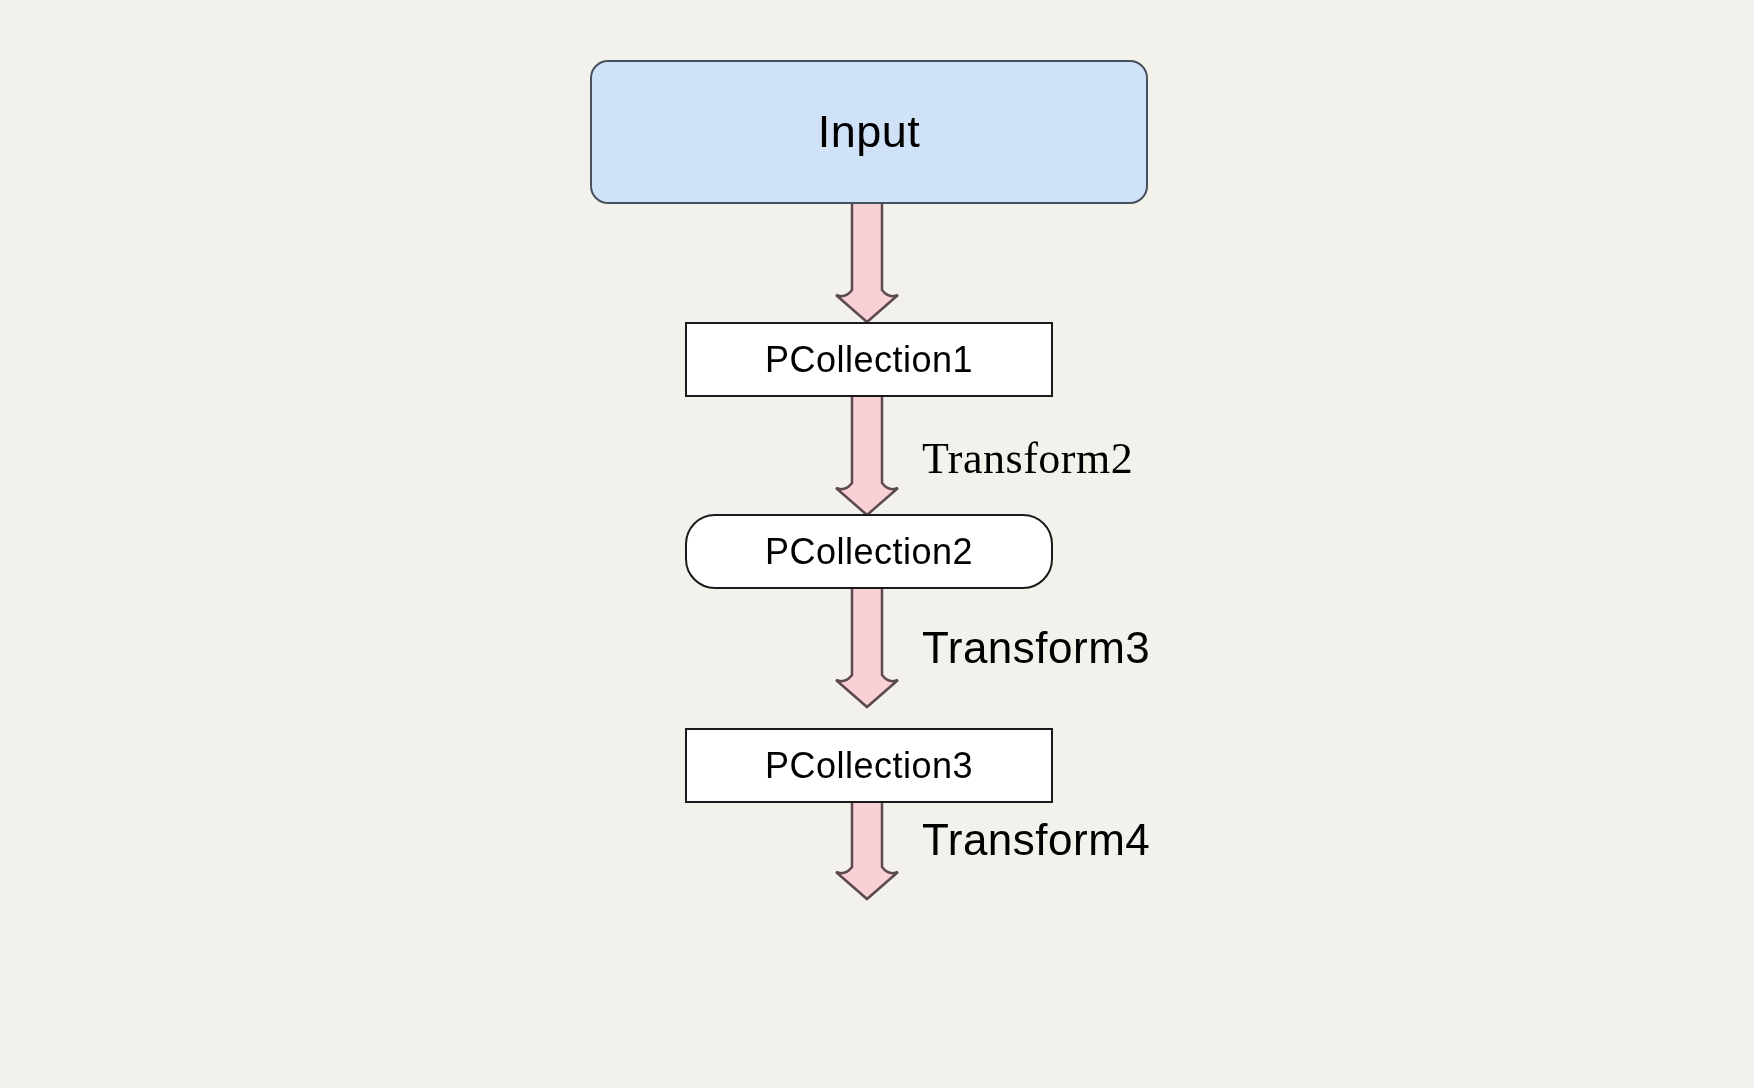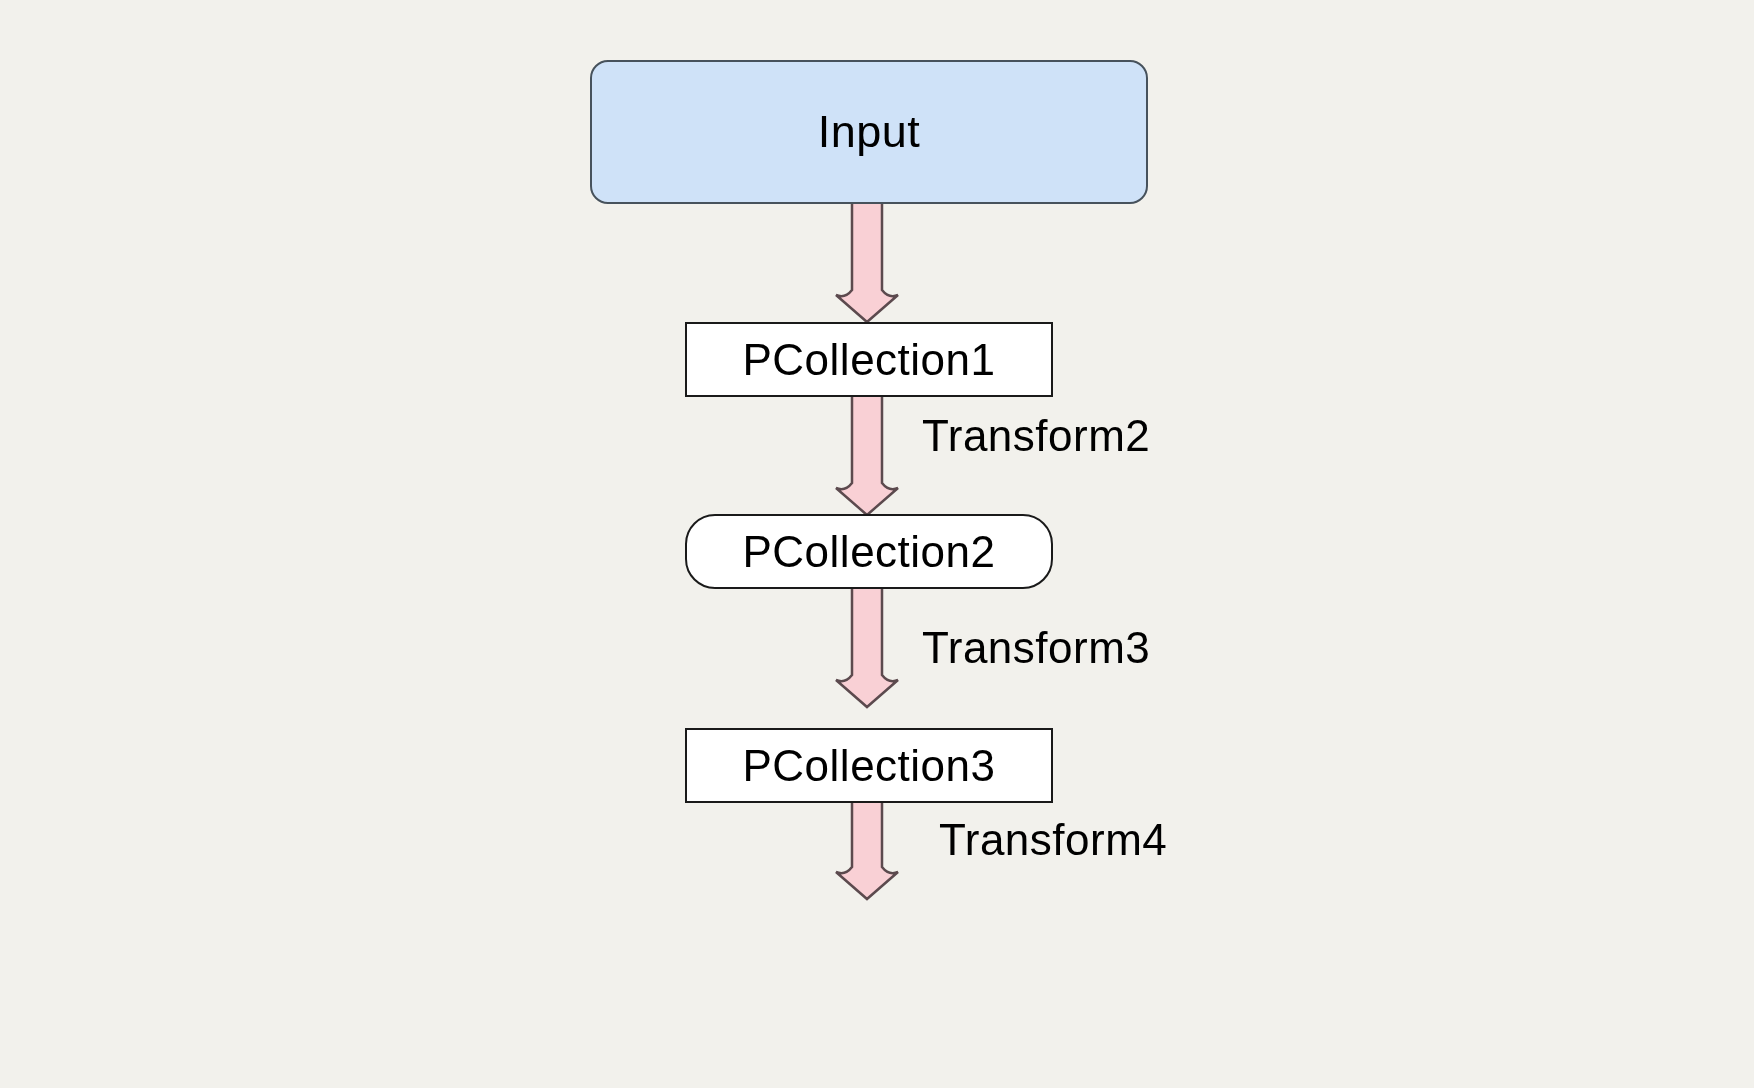--- a/index.html
+++ b/index.html
@@ -39,21 +39,21 @@
     border:2px solid var(--endpoint-border);
     border-radius:18px;
     font-size:45px;
   }
   .node.collection{
     left:685px;
     width:368px;
     height:75px;
     background:var(--collection-fill);
     border:2px solid var(--collection-border);
-    font-size:44px;
+    font-size:36px;
   }
   .node-label{
     letter-spacing:0.5px;
     white-space:nowrap;
   }
   .arrow{
     position:absolute;
     left:834px;
     width:66px;
     z-index:1;
@@ -82,34 +82,34 @@
     <path d="M18 0 H48 V88 Q55 97 64 93 L33 120 L2 93 Q11 97 18 88 Z" fill="var(--arrow-fill)" stroke="var(--arrow-border)" stroke-width="2.5"></path>
   </svg>
 
   <div class="node collection" style="top:322px;">
     <span class="node-label">PCollection1</span>
   </div>
 
   <svg class="arrow" style="top:395px;" width="66" height="122" viewBox="0 0 66 122" aria-hidden="true">
     <path d="M18 0 H48 V88 Q55 97 64 93 L33 120 L2 93 Q11 97 18 88 Z" fill="var(--arrow-fill)" stroke="var(--arrow-border)" stroke-width="2.5"></path>
   </svg>
-  <div class="edge-label" style="top:436px;">Transform2</div>
+  <div class="edge-label" style="top:458px;font-family:Liberation Serif, serif;">Transform2</div>
 
   <div class="node collection" style="top:514px;border-radius:30px;">
     <span class="node-label">PCollection2</span>
   </div>
 
   <svg class="arrow" style="top:587px;" width="66" height="122" viewBox="0 0 66 122" aria-hidden="true">
     <path d="M18 0 H48 V88 Q55 97 64 93 L33 120 L2 93 Q11 97 18 88 Z" fill="var(--arrow-fill)" stroke="var(--arrow-border)" stroke-width="2.5"></path>
   </svg>
   <div class="edge-label" style="top:648px;">Transform3</div>
 
   <div class="node collection" style="top:728px;">
     <span class="node-label">PCollection3</span>
   </div>
 
   <svg class="arrow" style="top:779px;" width="66" height="122" viewBox="0 0 66 122" aria-hidden="true">
     <path d="M18 0 H48 V88 Q55 97 64 93 L33 120 L2 93 Q11 97 18 88 Z" fill="var(--arrow-fill)" stroke="var(--arrow-border)" stroke-width="2.5"></path>
   </svg>
-  <div class="edge-label" style="top:840px;margin-left:17px;">Transform4</div>
+  <div class="edge-label" style="top:840px;">Transform4</div>
 
 
 </div>
 
 </body></html>

